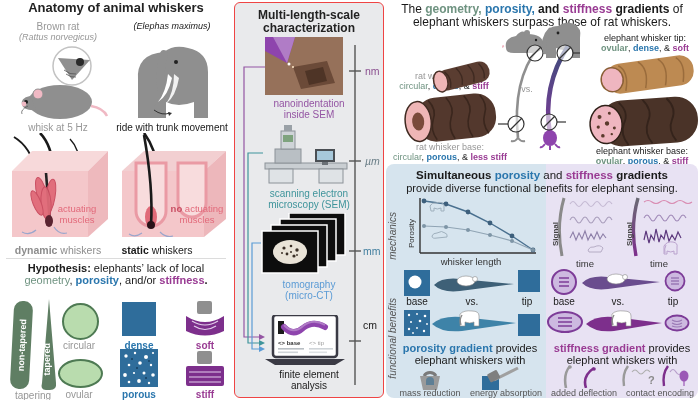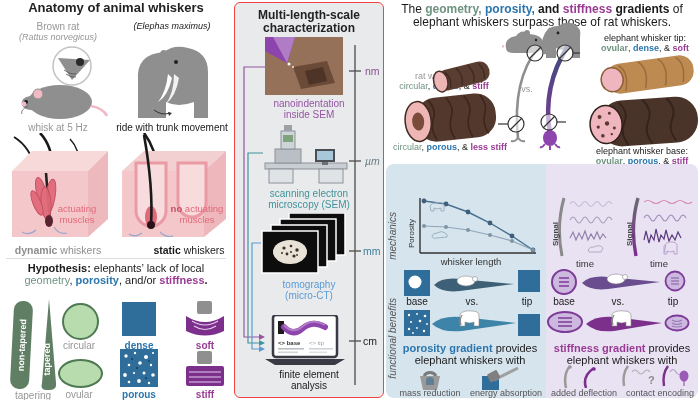--- a/index.html
+++ b/index.html
@@ -94,21 +94,21 @@
   <circle cx="33" cy="92" r="4" fill="#2a1218"></circle>
   <path d="M24,100 q-7,5 -13,1 M42,99 q6,6 13,4" stroke="#9aa6cc" stroke-width="1.2" fill="none"></path>
 </svg>
 <div class="abs c fs95 lh1" style="left:166px;top:204px;width:62px;">
   <span class="b" style="color:#c94f63;">no</span><span class="pink"> actuating muscles</span>
 </div>
 
 <div class="abs c fs105" style="left:0;top:244px;width:116px;color:#8d8d8d;">
   <span class="b">dynamic</span><span> whiskers</span>
 </div>
-<div class="abs c fs105" style="left:130px;top:244px;width:118px;color:#1a1a1a;">
+<div class="abs c fs105" style="left:98px;top:244px;width:118px;color:#1a1a1a;">
   <span class="b">static</span><span> whiskers</span>
 </div>
 
 <div class="abs" style="left:6px;top:258px;width:220px;height:1px;background:#dcdcdc;"></div>
 
 <div class="abs c fs11 lh1" style="left:0;top:262px;width:232px;color:#1a1a1a;">
   <div><span class="b">Hypothesis:</span><span> elephants’ lack of local</span></div>
   <div>
     <span class="green">geometry</span><span>, </span><span class="blue b">porosity</span><span>, and/or </span><span class="purple b">stiffness</span><span class="b">.</span>
   </div>
@@ -191,21 +191,21 @@
   <svg class="abs" style="left:112px;top:36px;" width="34" height="350" viewBox="0 0 34 350">
     <line x1="8" y1="6" x2="8" y2="346" stroke="#555" stroke-width="1.4"></line>
     <line x1="2" y1="32" x2="14" y2="32" stroke="#555" stroke-width="1.4"></line>
     <line x1="2" y1="122" x2="14" y2="122" stroke="#555" stroke-width="1.4"></line>
     <line x1="2" y1="212" x2="14" y2="212" stroke="#555" stroke-width="1.4"></line>
     <line x1="2" y1="302" x2="14" y2="302" stroke="#555" stroke-width="1.4"></line>
   </svg>
   <div class="abs fs105" style="left:130px;top:62px;color:#8a4f8f;">nm</div>
   <div class="abs fs105 it" style="left:130px;top:152px;color:#6b7f88;">µm</div>
   <div class="abs fs105" style="left:128px;top:242px;color:#417e9e;">mm</div>
-  <div class="abs fs105" style="left:128px;top:332px;color:#222;">cm</div>
+  <div class="abs fs105" style="left:128px;top:316px;color:#222;">cm</div>
 
   <svg class="abs" style="left:30px;top:34px;" width="78" height="58" viewBox="0 0 78 58">
     <rect width="78" height="58" fill="#96715a"></rect>
     <polygon points="28,30 62,24 70,46 36,52" fill="#6b4a38"></polygon>
     <polygon points="40,34 58,30 62,44 44,48" fill="#4e3426"></polygon>
     <polygon points="0,0 30,0 22,26 0,14" fill="#8e44ad"></polygon>
     <polygon points="8,0 30,0 22,26" fill="#b07cc6"></polygon>
     <circle cx="24" cy="27" r="1.5" fill="#fff"></circle>
       <circle cx="28" cy="30" r="1" fill="#ffe9c9"></circle>
   </svg>
@@ -314,20 +314,21 @@
 <svg class="abs" style="left:398px;top:92px;" width="108" height="52" viewBox="0 0 108 52">
   <g transform="rotate(-6 54 26)">
     <rect x="18" y="4" width="80" height="44" rx="20" fill="#53382d"></rect>
     <path d="M32,6 q8,10 3,20 q-4,10 2,20 M50,5 q8,11 3,21 q-4,10 2,21 M68,5 q8,11 3,21 q-4,10 2,21 M84,6 q7,10 3,19 q-4,10 2,20" stroke="#3a261d" stroke-width="1.6" fill="none"></path>
     <ellipse cx="20" cy="26" rx="13" ry="20" fill="#efb6b6" stroke="#3f2a21" stroke-width="1.5"></ellipse>
     <ellipse cx="20" cy="26" rx="6" ry="9" fill="#7a4a3a"></ellipse>
   </g>
 </svg>
 
 <div class="abs c fs9 lh1" style="left:388px;top:142px;width:124px;">
+  <div class="gray">rat whisker base:</div>
   <div><span class="green">circular</span><span>, </span><span class="blue b">porous</span><span>, &amp; </span><span class="purple b">less stiff</span></div>
 </div>
 
 <div class="abs c gray fs9" style="left:514px;top:84px;width:26px;">vs.</div>
 
 <svg class="abs" style="left:536px;top:18px;" width="48" height="42" viewBox="0 0 48 42">
   <path d="M10,40 L10,20 Q10,8 22,8 Q30,2 38,6 Q46,10 44,20 L44,40 L36,40 L36,30 Q28,34 20,30 L20,40 Z" fill="#8f8f8f"></path>
   <path d="M14,12 Q6,20 9,34" stroke="#8f8f8f" stroke-width="4.5" fill="none" stroke-linecap="round"></path>
   <circle cx="22" cy="15" r="1.4" fill="#222"></circle>
 </svg>
@@ -383,20 +384,22 @@
 <div class="abs c fs9 lh1" style="left:584px;top:146px;width:116px;">
   <div style="color:#1a1a1a;">elephant whisker base:</div>
   <div><span class="green b">ovular</span><span>, </span><span class="blue b">porous</span><span>, &amp; </span><span class="purple b">stiff</span></div>
 </div>
 
 <div class="abs" style="left:386px;top:164px;width:312px;height:234px;border-radius:8px;overflow:hidden;">
   <div class="abs" style="left:0;top:0;width:160px;height:234px;background:#d6e4ee;"></div>
   <div class="abs" style="left:160px;top:0;width:152px;height:234px;background:#e8e2f3;"></div>
 
   <div class="abs c lh1" style="left:0;top:5px;width:312px;color:#1a1a1a;">
+    <div class="fs115"><span class="b">Simultaneous </span><span class="blue b">porosity</span><span> and </span><span class="purple b">stiffness</span><span class="b"> gradients</span></div>
+    <div class="fs11">provide diverse functional benefits for elephant sensing.</div>
   </div>
 
   <div class="abs vwrap" style="left:0;top:34px;width:13px;height:76px;">
     <span class="vtext it fs10" style="color:#555;">mechanics</span>
   </div>
   <div class="abs vwrap" style="left:0;top:118px;width:13px;height:112px;">
     <span class="vtext it fs10" style="color:#555;">functional benefits</span>
   </div>
 
   <svg class="abs" style="left:14px;top:32px;" width="142" height="62" viewBox="0 0 142 62">

